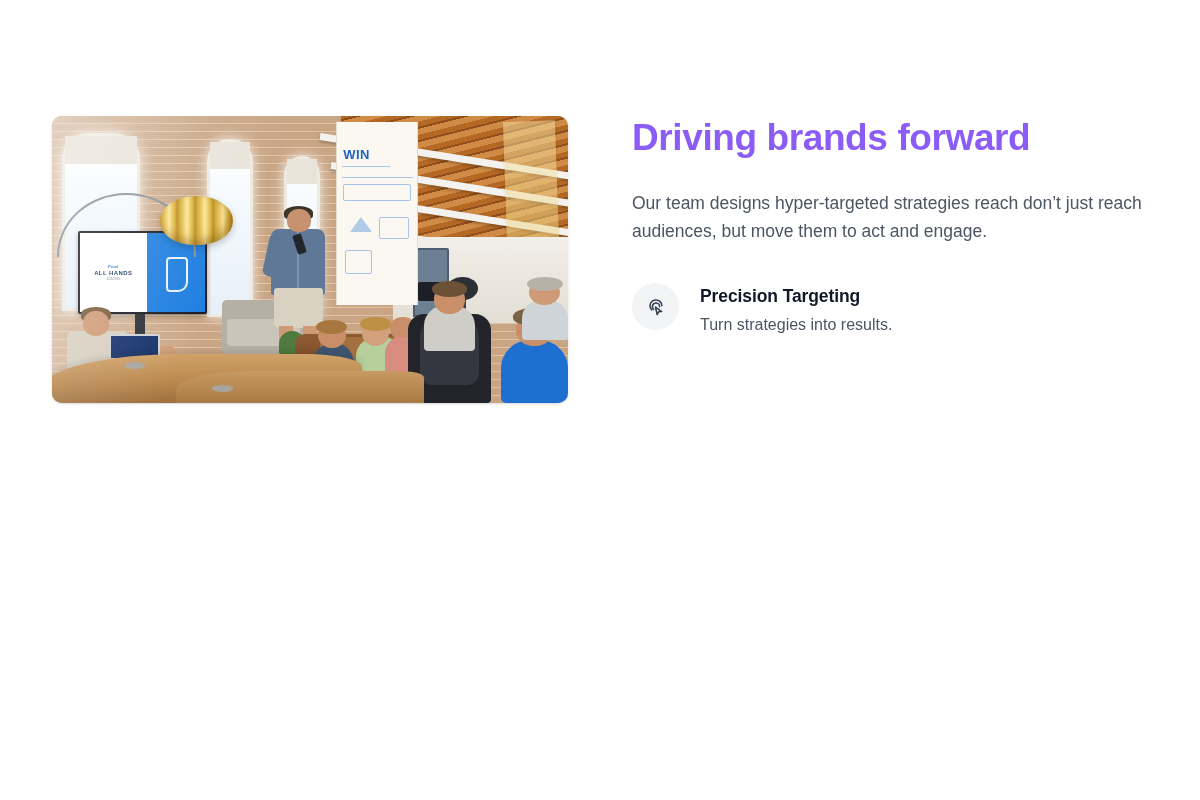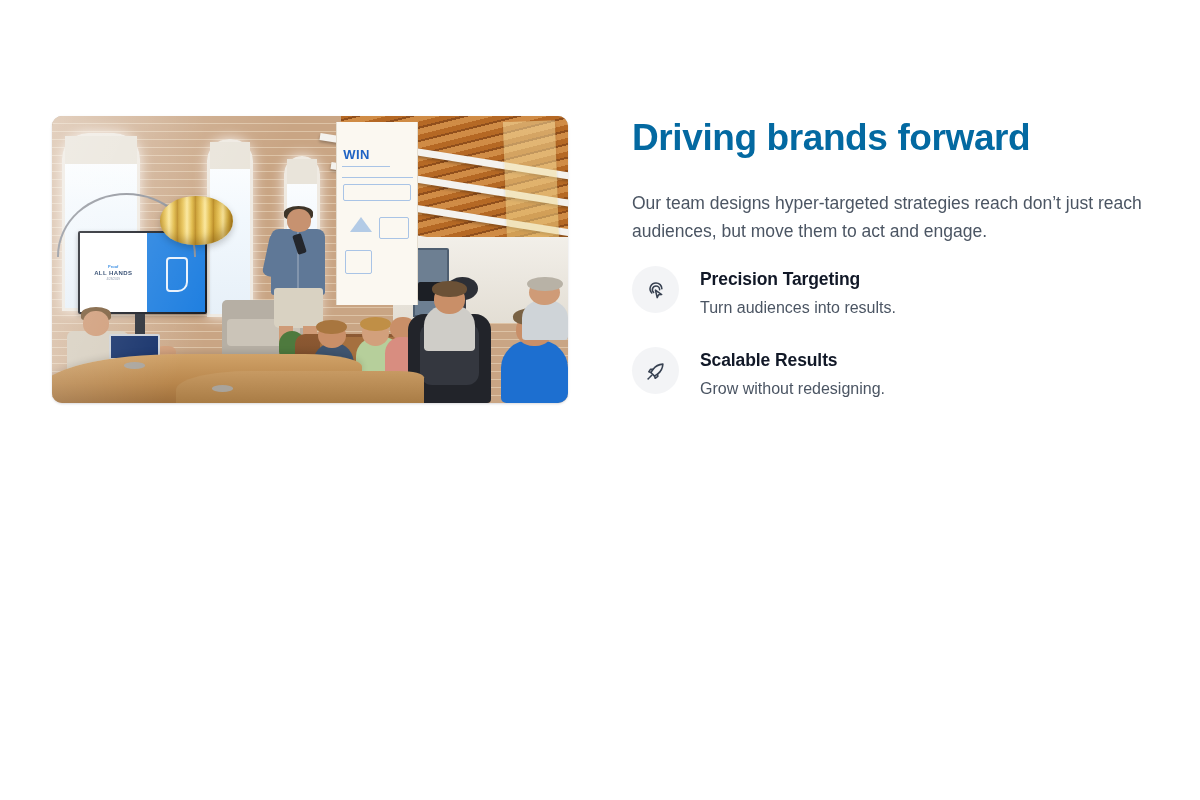--- a/index.html
+++ b/index.html
@@ -186,30 +186,30 @@
   .glare {
     position:absolute; inset:0;
     background:linear-gradient(115deg, rgba(255,255,255,.30) 0%, rgba(255,255,255,0) 38%);
     pointer-events:none;
   }
 
   
   .content { flex:1 1 auto; padding-top:2px; }
   .headline {
     font-size:37px; line-height:40px; font-weight:700;
-    color:#0369a1; letter-spacing:-.4px;
+    color:#8b5cf6; letter-spacing:-.4px;
     max-width:500px;
   }
   .subhead {
     margin-top:31px;
     font-size:17.5px; line-height:28px; font-weight:400;
     color:#4b5563;
     max-width:520px;
   }
-  .features { margin-top:23px; display:flex; flex-direction:column; gap:31px; }
+  .features { margin-top:40px; display:flex; flex-direction:column; gap:31px; }
   .feature { display:flex; align-items:flex-start; gap:21px; }
   .f-icon {
     flex:0 0 47px; width:47px; height:47px; border-radius:50%;
     background:#f3f4f6;
     display:flex; align-items:center; justify-content:center;
     margin-top:-2px;
   }
   .f-icon svg { width:22px; height:22px; display:block; }
   .f-title {
     font-size:17.5px; font-weight:700; color:#111827; line-height:22px;
@@ -348,37 +348,22 @@
         <div class="feature">
           <span class="f-icon">
             <svg viewBox="0 0 24 24" fill="none" stroke="#374151" stroke-width="1.7" stroke-linecap="round" stroke-linejoin="round">
               <path d="M7.4 15.2a6.4 6.4 0 0 1 4.6-10.9 6.4 6.4 0 0 1 6.4 6.4"></path>
               <path d="M9.4 14.6a4 4 0 0 1 2.6-7 4 4 0 0 1 4 4"></path>
               <path d="M11.4 12.2l1.9 8.1 1.5-3.1 3.4-.2z"></path>
             </svg>
           </span>
           <div>
             <div class="f-title">Precision Targeting</div>
-            <div class="f-desc">Turn audiences into results.</div>
+            <div class="f-desc">Turn strategies into results.</div>
           </div>
         </div>
 
-        <div class="feature">
-          <span class="f-icon">
-            <svg viewBox="0 0 24 24" fill="none" stroke="#374151" stroke-width="1.7" stroke-linecap="round" stroke-linejoin="round">
-              <path d="M19.5 4.5c-5 .3-8.3 2.4-10.6 5.6l-2.5 3.5 4 4 3.5-2.5c3.2-2.3 5.3-5.6 5.6-10.6z"></path>
-              <path d="M6.4 13.6l-2.3-.7 2-2.9 2.4.2"></path>
-              <path d="M10.4 17.6l.7 2.3 2.9-2-.2-2.4"></path>
-              <path d="M5.2 18.8l2.2-2.2"></path>
-              <path d="M3.4 20.6l1-1"></path>
-            </svg>
-          </span>
-          <div>
-            <div class="f-title">Scalable Results</div>
-            <div class="f-desc">Grow without redesigning.</div>
-          </div>
-        </div>
 
       </div>
     </div>
 
   </div>
 </div>
 
 </body></html>

